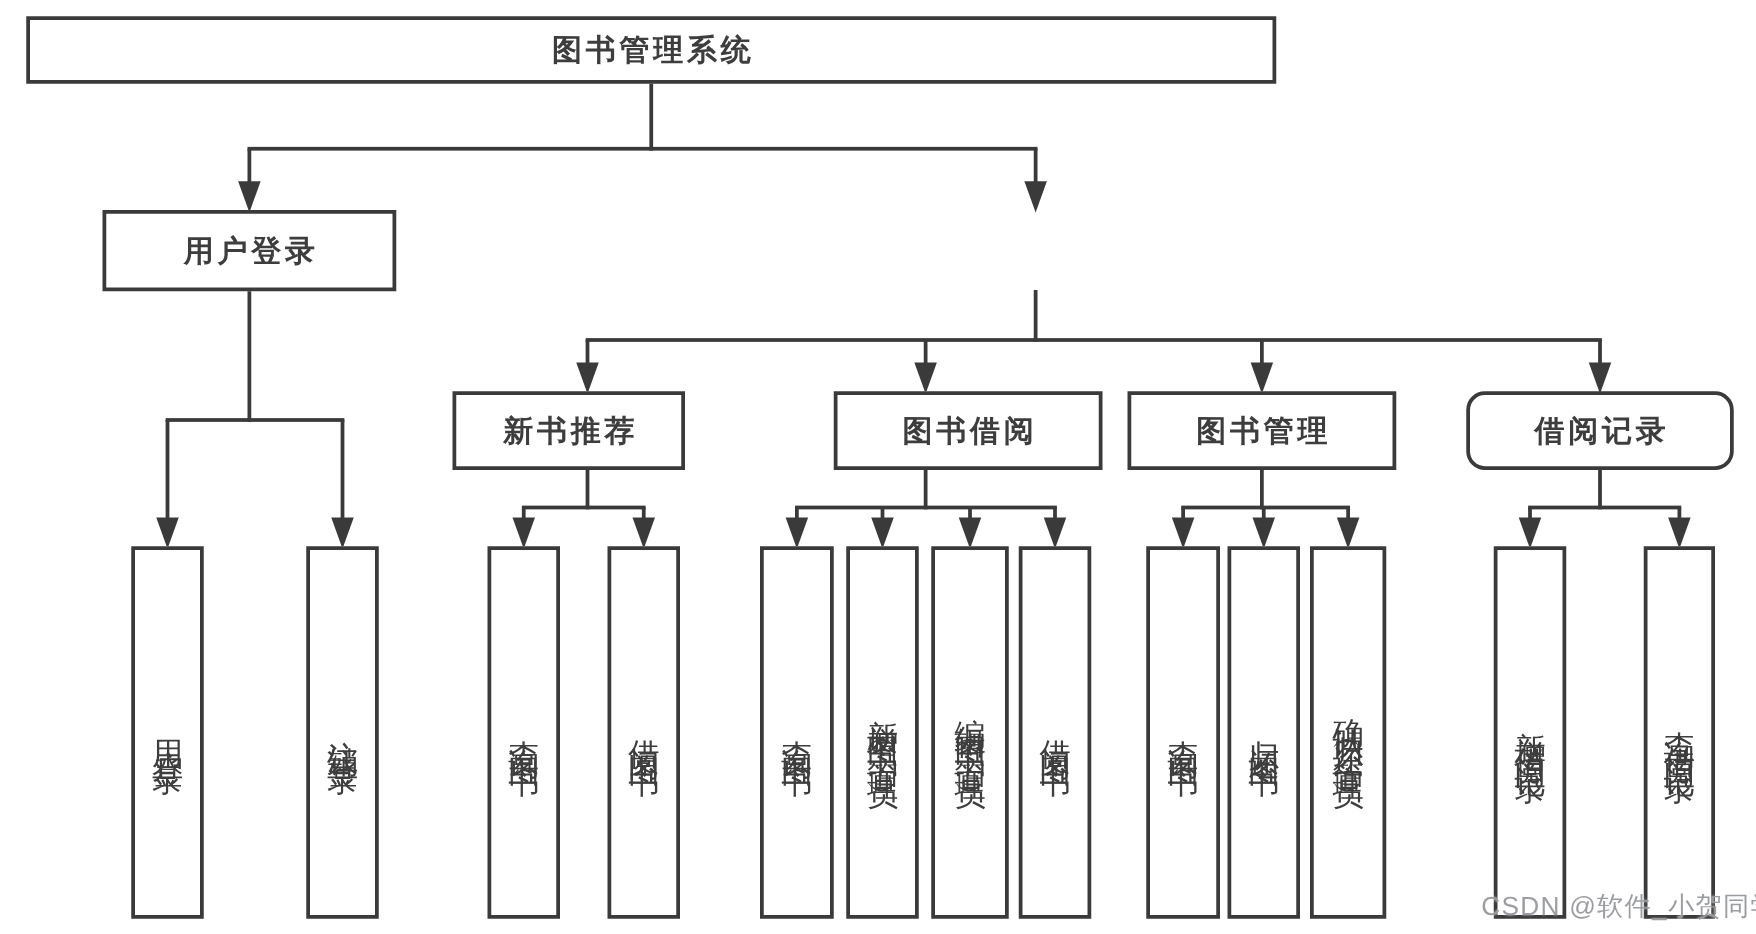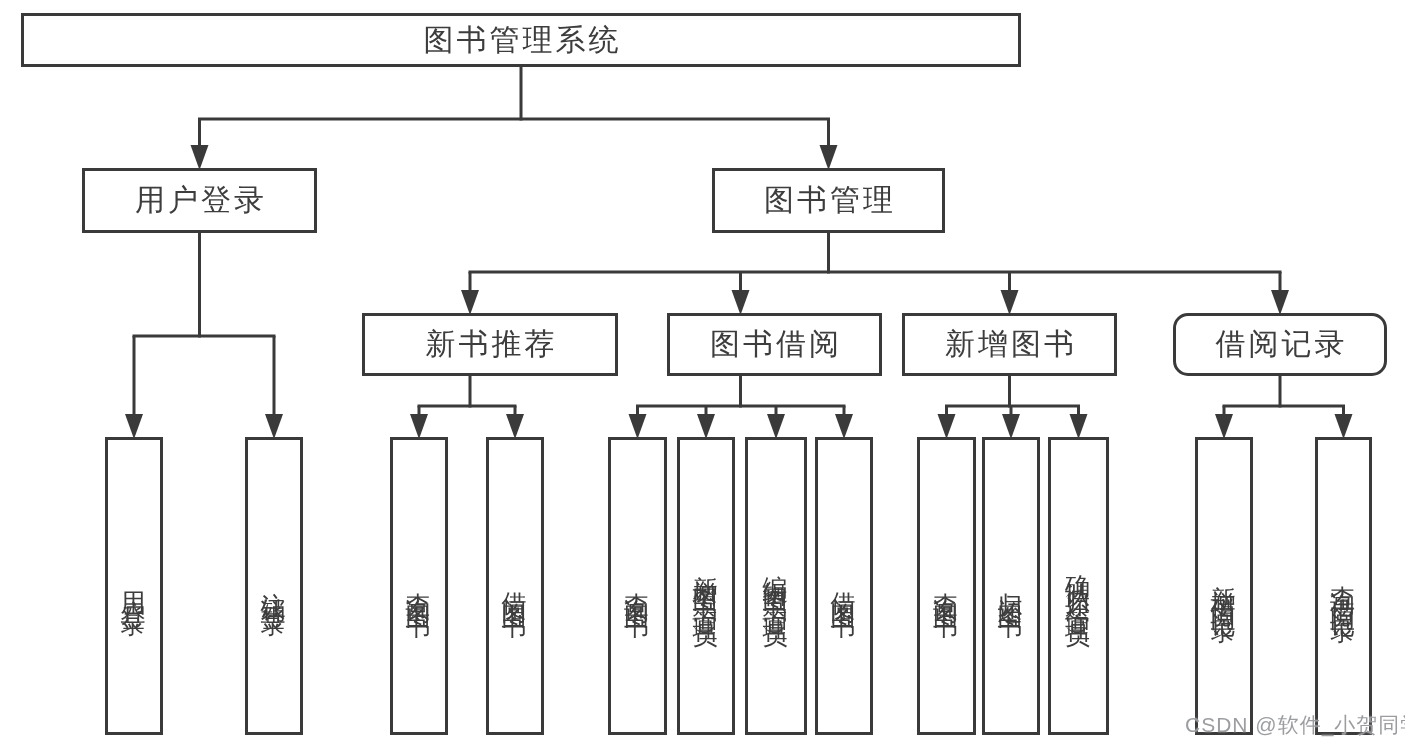--- a/index.html
+++ b/index.html
@@ -26,23 +26,24 @@
     border: 3px solid var(--line);
     display: flex;
     align-items: center;
     justify-content: center;
   }
   .node .lbl {
     color: var(--text);
     white-space: nowrap;
   }
   .node.h .lbl {
-    font-size: 30px;
+    font-size: 24px;
     letter-spacing: 3px;
     text-indent: 3px;
+    font-weight: bold;
   }
   .node.v .lbl {
     writing-mode: vertical-rl;
     text-orientation: mixed;
     font-size: 25px;
     letter-spacing: 7px;
     white-space: normal;
   }
   #watermark {
     position: absolute;
@@ -114,31 +115,28 @@
       <rect x="1342" y="406" width="3" height="11" fill="#3a3a3a"></rect>
       <polygon points="1343.5,439 1334.5,414 1352.5,414" fill="#3a3a3a"></polygon>
     </svg>
   <div id="nodes">
       <div class="node h" style="left: 21px; top: 13px; width: 1000px; height: 54px;">
         <span class="lbl">图书管理系统</span>
       </div>
       <div class="node h" style="left: 82px; top: 168px; width: 235px; height: 65px;">
         <span class="lbl">用户登录</span>
       </div>
-      <div class="node h" style="left: 712px; top: 168px; width: 233px; height: 65px;">
-        <span class="lbl">图书管理</span>
-      </div>
-      <div class="node h" style="left: 362px; top: 313px; width: 256px; height: 63px; align-items: center;">
+      <div class="node h" style="left: 362px; top: 313px; width: 186px; height: 63px; align-items: center;">
         <span class="lbl">新书推荐</span>
       </div>
       <div class="node h" style="left: 633px; top: 313px; width: 215px; height: 63px; margin-left: 34px;">
         <span class="lbl">图书借阅</span>
       </div>
       <div class="node h" style="left: 902px; top: 313px; width: 215px; height: 63px;">
-        <span class="lbl">新增图书</span>
+        <span class="lbl">图书管理</span>
       </div>
       <div class="node h" style="left: 1173px; top: 313px; width: 214px; height: 63px; border-radius: 15px;">
         <span class="lbl">借阅记录</span>
       </div>
       <div class="node v" style="left: 105px; top: 437px; width: 58px; height: 298px;">
         <span class="lbl">用户登录</span>
       </div>
       <div class="node v" style="left: 245px; top: 437px; width: 58px; height: 298px;">
         <span class="lbl">注销登录</span>
       </div>

